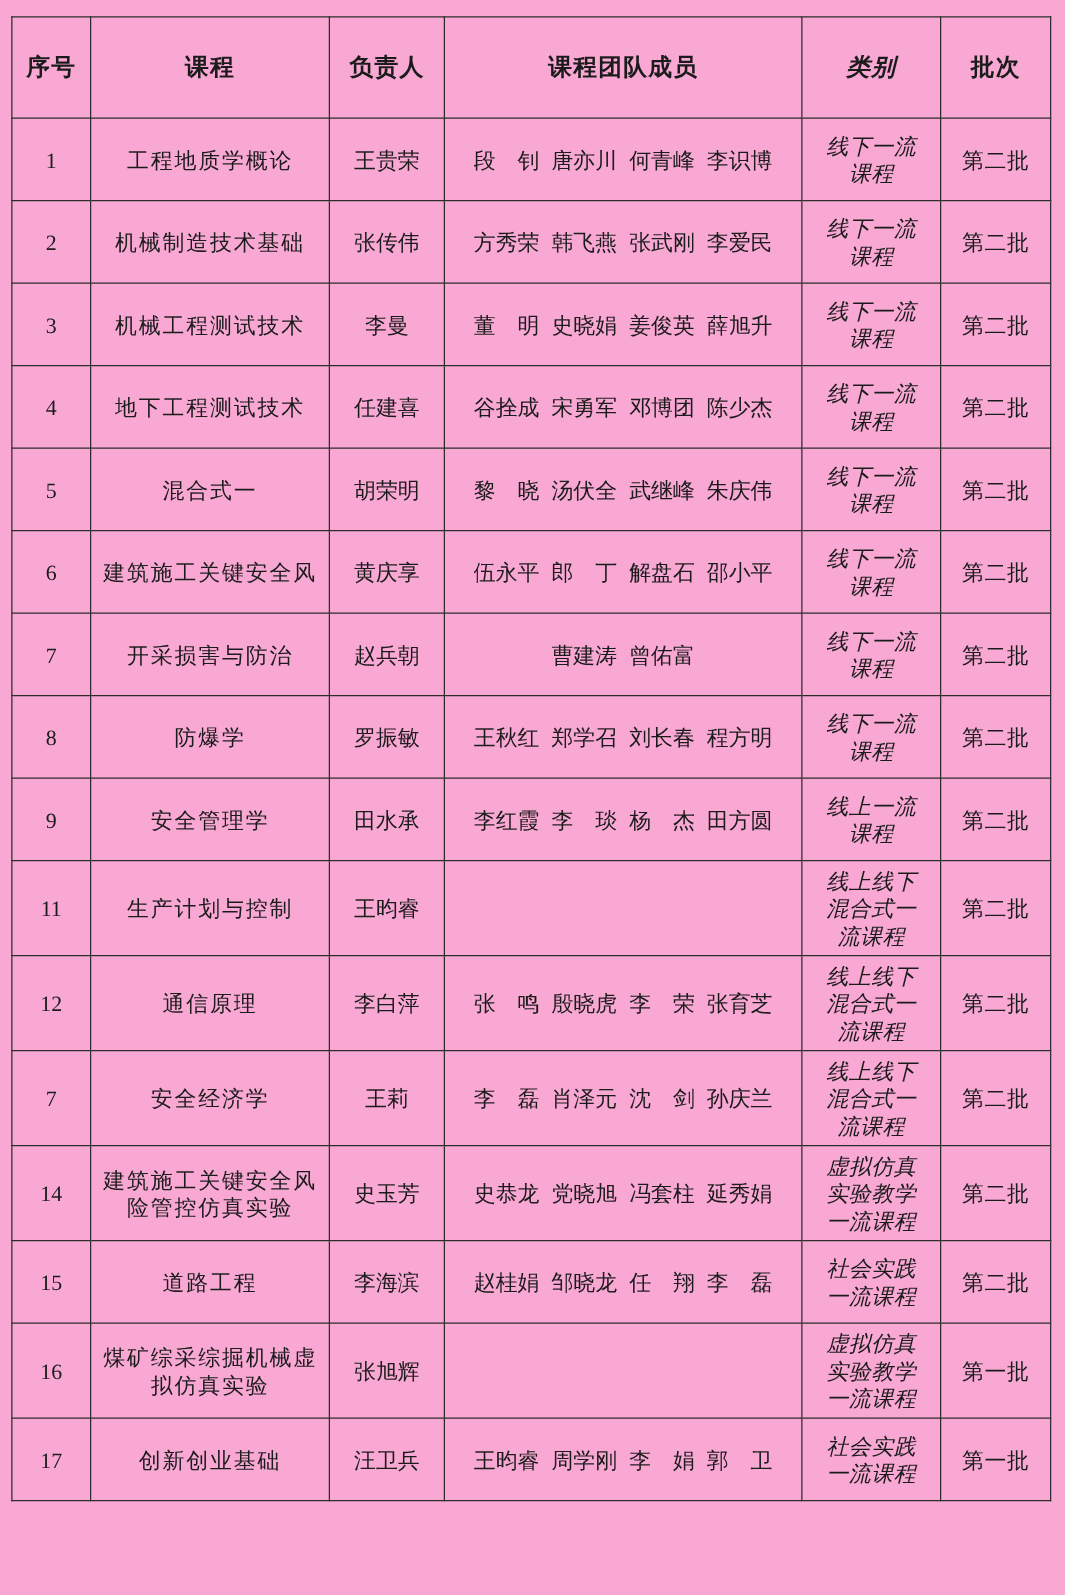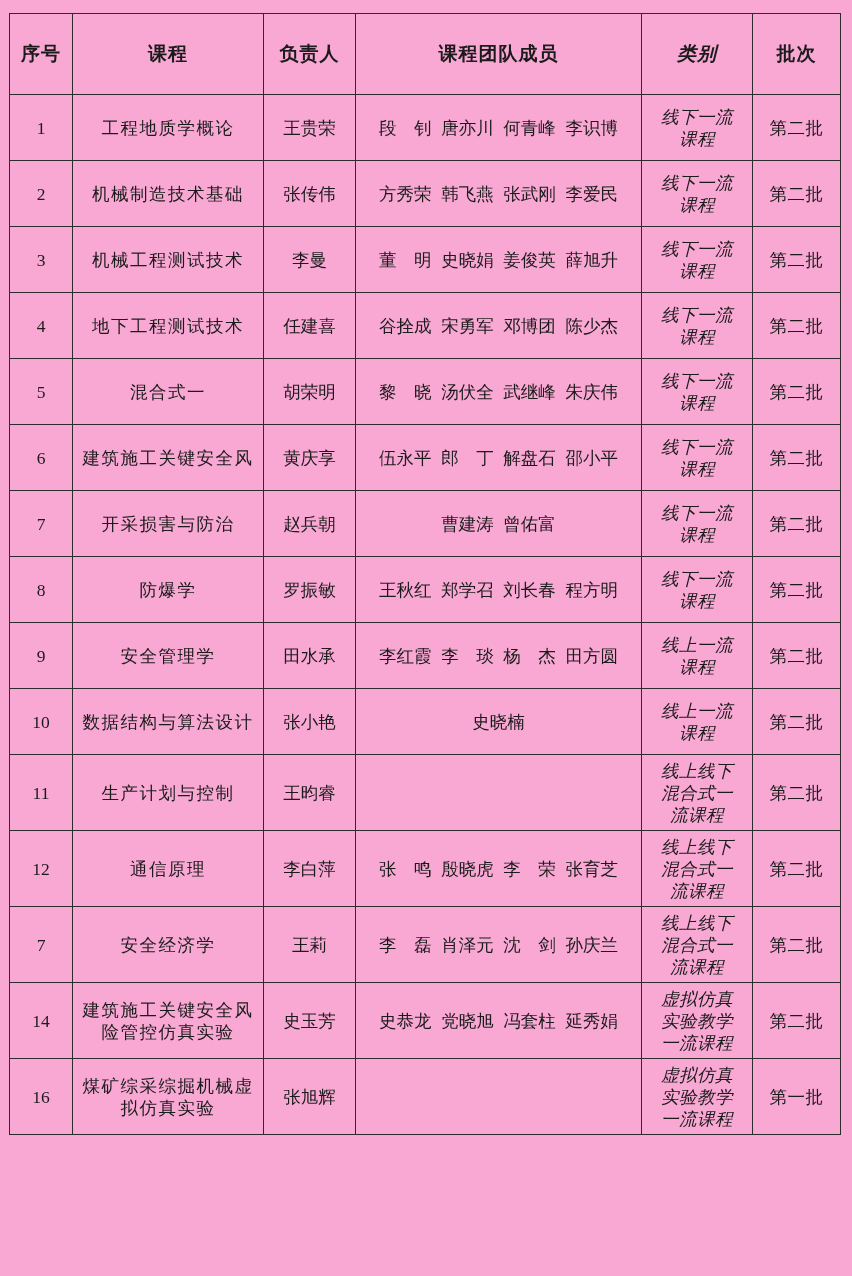--- a/index.html
+++ b/index.html
@@ -145,29 +145,20 @@
   </tr>
         <tr>
     <td class="col-no">9</td>
     <td class="col-course">安全管理学</td>
     <td class="col-leader">田水承</td>
     <td class="col-members">李红霞 李　琰 杨　杰 田方圆</td>
     <td class="col-category">线上一流
 课程</td>
     <td class="col-batch">第二批</td>
   </tr>
-        <tr>
-    <td class="col-no">10</td>
-    <td class="col-course">数据结构与算法设计</td>
-    <td class="col-leader">张小艳</td>
-    <td class="col-members">史晓楠</td>
-    <td class="col-category">线上一流
-课程</td>
-    <td class="col-batch">第二批</td>
-  </tr>
         <tr class="tall">
     <td class="col-no">11</td>
     <td class="col-course">生产计划与控制</td>
     <td class="col-leader">王昀睿</td>
     <td class="col-members"></td>
     <td class="col-category">线上线下
 混合式一
 流课程</td>
     <td class="col-batch">第二批</td>
   </tr>
@@ -195,26 +186,44 @@
     <td class="col-no">14</td>
     <td class="col-course">建筑施工关键安全风
 险管控仿真实验</td>
     <td class="col-leader">史玉芳</td>
     <td class="col-members">史恭龙 党晓旭 冯套柱 延秀娟</td>
     <td class="col-category">虚拟仿真
 实验教学
 一流课程</td>
     <td class="col-batch">第二批</td>
   </tr>
+        <tr>
+    <td class="col-no">15</td>
+    <td class="col-course">道路工程</td>
+    <td class="col-leader">李海滨</td>
+    <td class="col-members">赵桂娟 邹晓龙 任　翔 李　磊</td>
+    <td class="col-category">社会实践
+一流课程</td>
+    <td class="col-batch">第二批</td>
+  </tr>
         <tr class="tall">
     <td class="col-no">16</td>
     <td class="col-course">煤矿综采综掘机械虚
 拟仿真实验</td>
     <td class="col-leader">张旭辉</td>
     <td class="col-members"></td>
     <td class="col-category">虚拟仿真
 实验教学
 一流课程</td>
     <td class="col-batch">第一批</td>
   </tr>
+        <tr>
+    <td class="col-no">17</td>
+    <td class="col-course">创新创业基础</td>
+    <td class="col-leader">汪卫兵</td>
+    <td class="col-members">王昀睿 周学刚 李　娟 郭　卫</td>
+    <td class="col-category">社会实践
+一流课程</td>
+    <td class="col-batch">第一批</td>
+  </tr>
       </tbody>
   </table>
 </div>
 
 </body></html>

